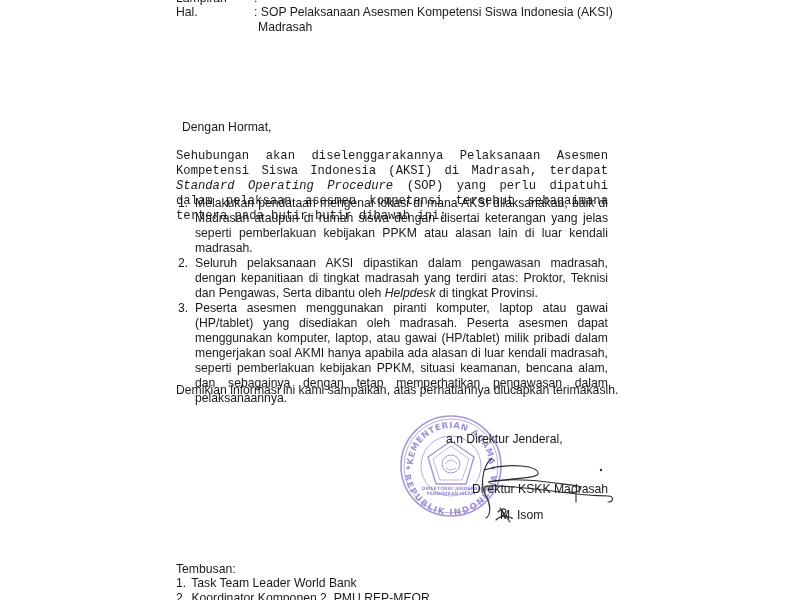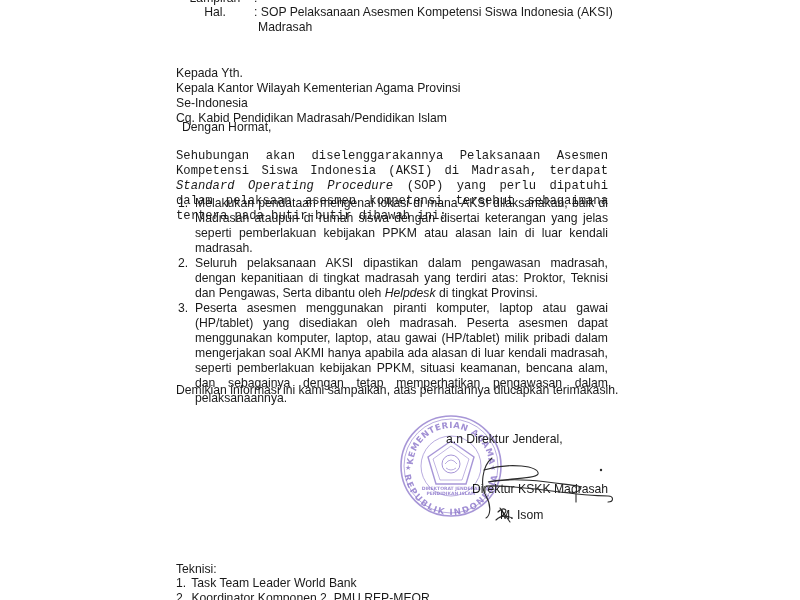--- a/index.html
+++ b/index.html
@@ -17,21 +17,21 @@
       font-size: 12.2px;
       line-height: 15px;
     }
     .page {
       position: absolute;
       left: 0; top: 0;
       width: 800px; height: 600px;
       background: #fff;
     }
     .abs { position: absolute; white-space: nowrap; }
-    .meta-row { position: absolute; left: 176px; white-space: nowrap; text-align: center; }
+    .meta-row { position: absolute; left: 176px; white-space: nowrap; }
     .meta-label { display: inline-block; width: 78px; }
     .meta-value { display: inline-block; }
     .meta-value2 { position: absolute; left: 82px; top: 15px; }
     .addr { position: absolute; left: 176px; top: 66px; }
     .addr div { white-space: nowrap; }
     .greet { position: absolute; left: 176px; top: 120px; margin-left: 6px; }
     .para {
       position: absolute; left: 176px; top: 149px; width: 432px;
       text-align: justify;
       font-family: Liberation Mono, monospace;
@@ -73,26 +73,20 @@
 <div class="page">
 
   <div class="meta-row" style="top:-9px;">
     <span class="meta-label">Lampiran</span><span class="meta-value">: -</span>
   </div>
   <div class="meta-row" style="top:5px;">
     <span class="meta-label">Hal.</span><span class="meta-value">: SOP Pelaksanaan Asesmen Kompetensi Siswa Indonesia (AKSI)</span>
     <span class="meta-value2">Madrasah</span>
   </div>
 
-  <div class="addr">
-    <div>Kepada Yth.</div>
-    <div>Kepala Kantor Wilayah Kementerian Agama Provinsi</div>
-    <div>Se-Indonesia</div>
-    <div>Cq. Kabid Pendidikan Madrasah/Pendidikan Islam</div>
-  </div>
 
   <div class="greet abs">Dengan Hormat,</div>
 
   <div class="para">
     <span>Sehubungan akan diselenggarakannya Pelaksanaan Asesmen Kompetensi Siswa Indonesia (AKSI) di Madrasah, terdapat </span><i>Standard Operating Procedure</i><span> (SOP) yang perlu dipatuhi dalam pelaksaan asesmen kompetensi tersebut sebagaimana tertera pada butir-butir dibawah ini:</span>
   </div>
 
   <ol class="items">
     <li>
       <span class="num">1.</span>
@@ -149,21 +143,21 @@
       <path d="M4 14 C 30 6, 60 10, 58 18 C 55 24, 20 22, 8 26 C 40 20, 80 28, 98 30 C 105 31, 98 38, 90 36"></path>
       <path d="M6 30 C 40 28, 90 40, 128 40 C 134 40, 134 46, 128 46"></path>
       <path d="M96 38 L 96 46"></path>
       <path d="M18 56 C 24 50, 30 54, 22 60 M 20 52 L 30 66 M 16 64 C 22 58, 28 60, 32 62"></path>
     </g>
     <circle cx="121" cy="14" r="1.2" fill="#2a2a2a"></circle>
   </svg>
 
   <div class="signer">M. Isom</div>
 
-  <div class="cc-title abs">Teknisi:</div>
+  <div class="cc-title abs">Tembusan:</div>
   <div class="cc-list">
     <div>
       <span class="n">1.</span>
       <span>Task Team Leader World Bank</span>
     </div>
     <div>
       <span class="n">2.</span>
       <span>Koordinator Komponen 2, PMU REP-MEQR</span>
     </div>
   </div>

